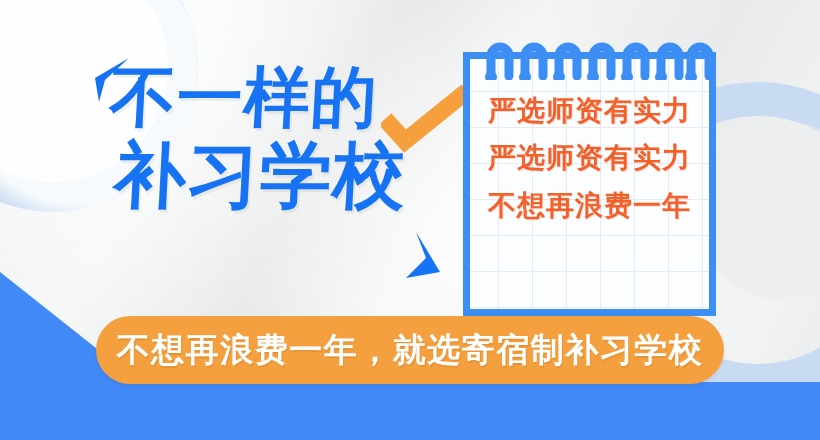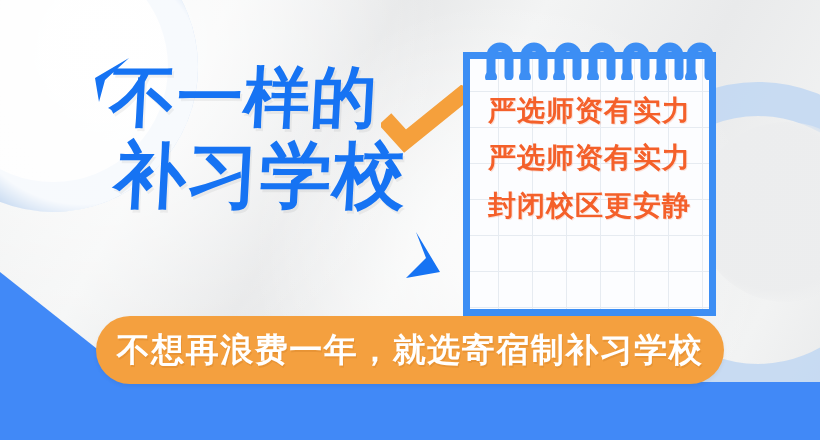--- a/index.html
+++ b/index.html
@@ -180,21 +180,21 @@
           <circle cx="164" cy="43" r="6"></circle>
             <circle cx="198" cy="43" r="6"></circle>
           <circle cx="228" cy="43" r="6"></circle>
         </g>
       </svg>
     </div>
 
     <div class="pad-lines">
       <div class="pad-line">严选师资有实力</div>
       <div class="pad-line">严选师资有实力</div>
-      <div class="pad-line">封闭校区更安静</div>
+      <div class="pad-line">不想再浪费一年</div>
     </div>
   </div>
 
   <div class="pill">
     <span class="pill-text">不想再浪费一年，就选寄宿制补习学校</span>
   </div>
 
 </div>
 
 </body></html>

